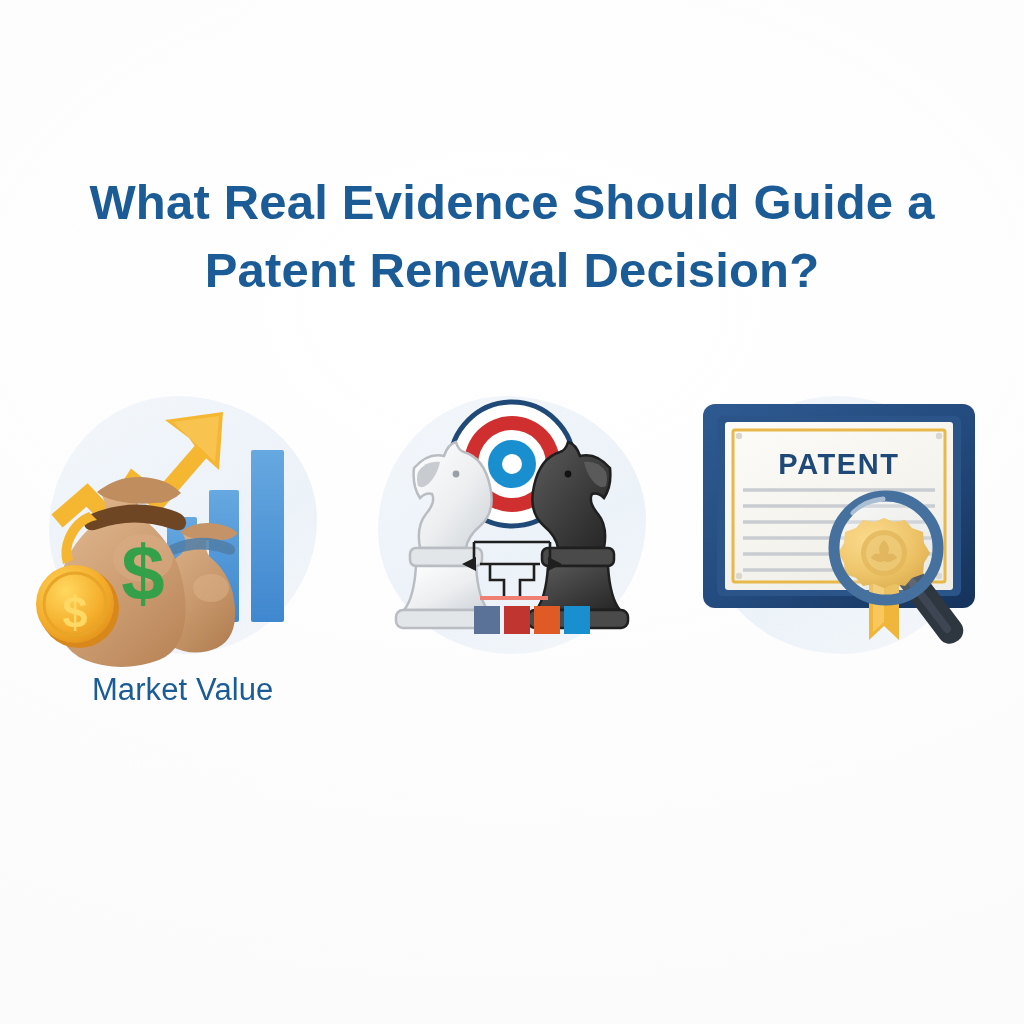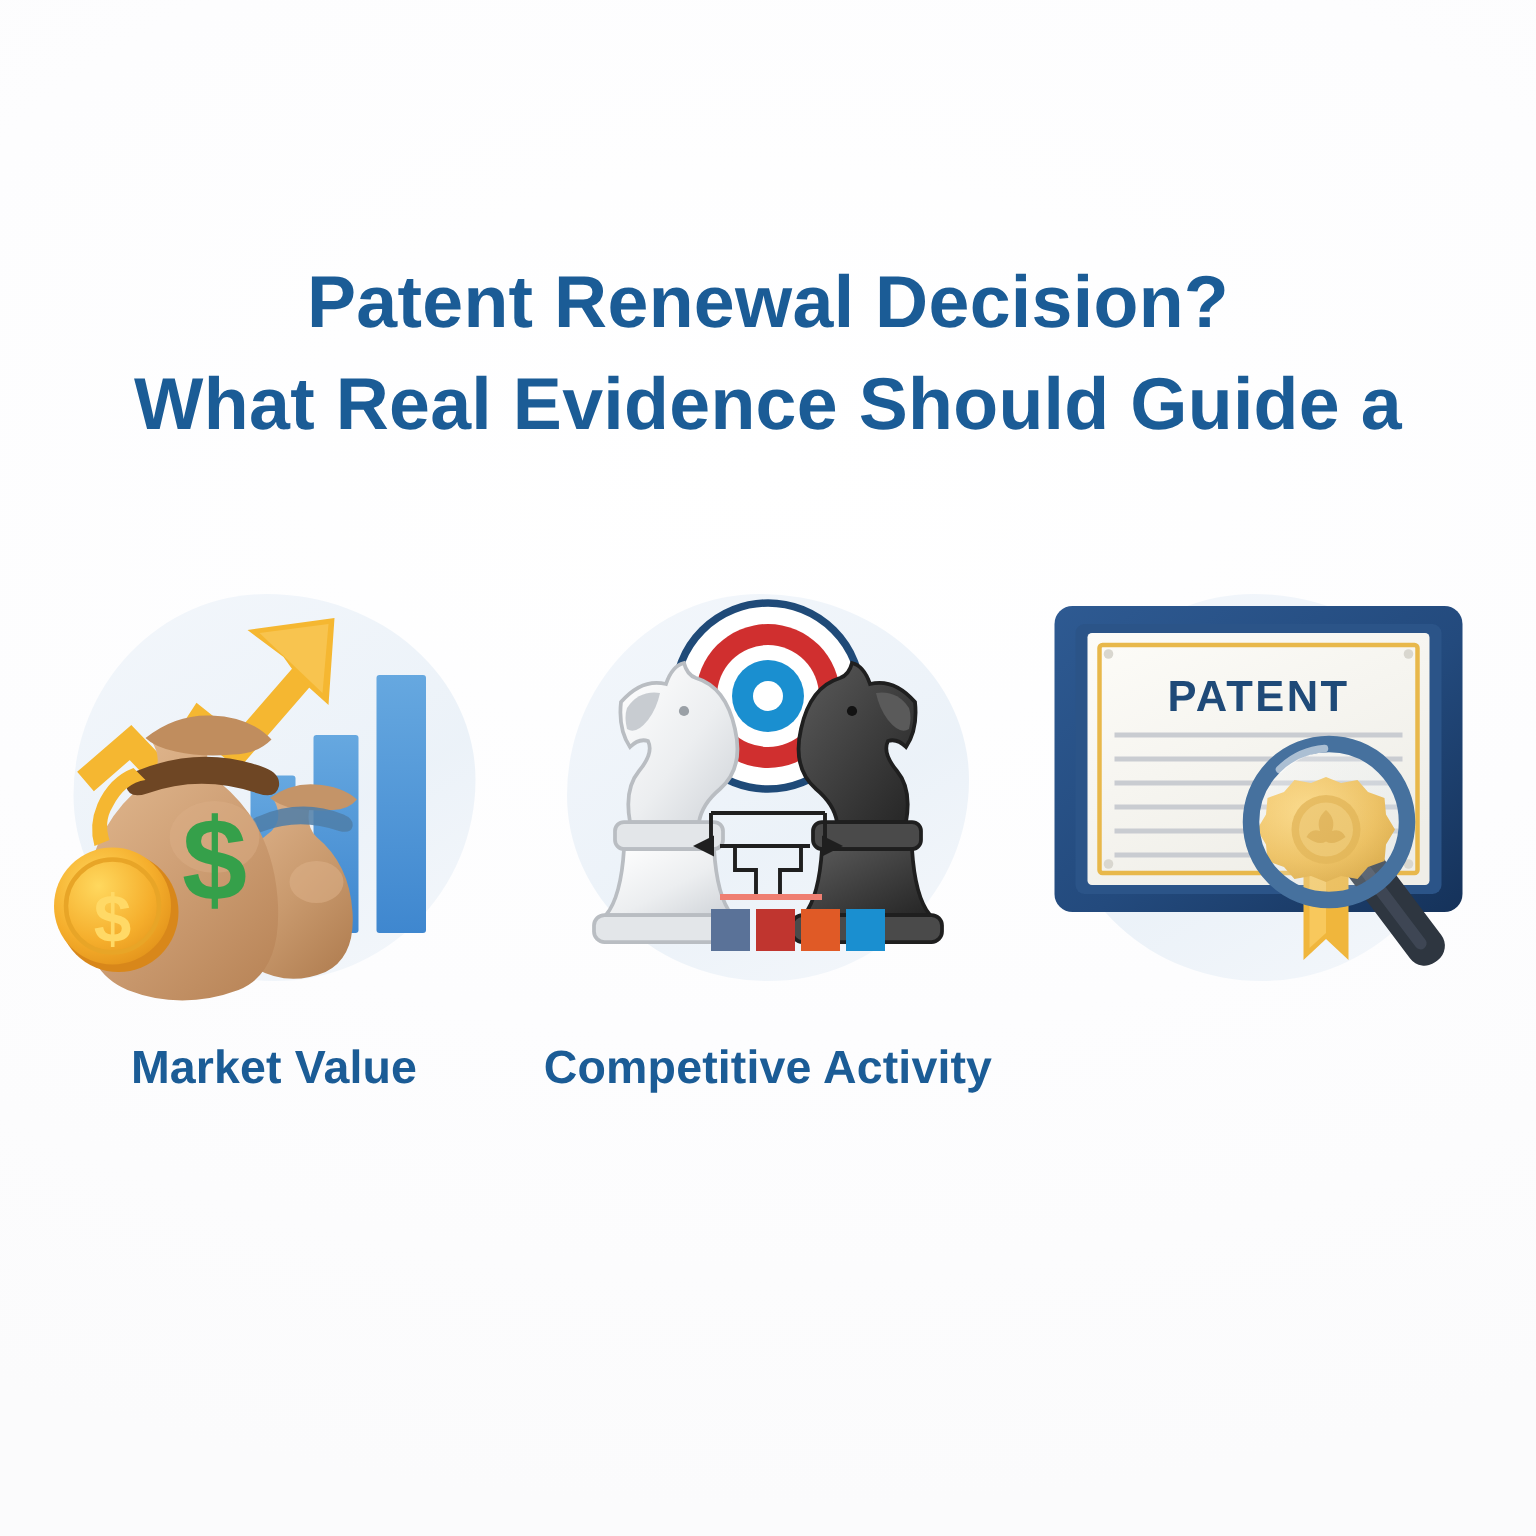--- a/index.html
+++ b/index.html
@@ -73,37 +73,36 @@
     transform: translateX(-50%);
     width: 268px;
     height: 258px;
     border-radius: 48% 52% 50% 50% / 52% 48% 52% 48%;
     background: linear-gradient(150deg, #f2f6fb 0%, #eaf1f8 60%, #f4f7fb 100%);
     opacity: .92;
   }
   .art-svg { position: absolute; inset: 0; }
 
   .caption {
-    margin-top: 22px;
     color: #1b5c96;
     font-size: 31px;
-    font-weight: 700;
+    font-weight: 400;
     letter-spacing: 0.1px;
     white-space: nowrap;
     text-align: right;
   }
 </style>
 </head>
 <body>
 
 <div id="infographic">
 
   <div class="title-block">
+    <span class="title-line">What Real Evidence Should Guide a</span>
     <span class="title-line">Patent Renewal Decision?</span>
-    <span class="title-line">What Real Evidence Should Guide a</span>
   </div>
 
   <div class="columns">
 
     <div class="column">
       <div class="art-wrap">
         <div class="blob"></div>
         <svg class="art-svg" viewBox="0 0 320 290">
           <defs>
             <linearGradient id="barG" x1="0" y1="0" x2="0" y2="1">
@@ -224,21 +223,20 @@
           </g>
 
           <g>
             <rect x="122" y="224" width="26" height="28" fill="#5a7298"></rect>
             <rect x="152" y="224" width="26" height="28" fill="#c0352f"></rect>
             <rect x="182" y="224" width="26" height="28" fill="#e05a26"></rect>
             <rect x="212" y="224" width="26" height="28" fill="#1a8fd0"></rect>
           </g>
         </svg>
       </div>
-      <div class="caption">Competitive Activity</div>
     </div>
 
     <div class="column">
       <div class="art-wrap">
         <div class="blob"></div>
         <svg class="art-svg" viewBox="0 0 320 290">
           <defs>
             <linearGradient id="frameG" x1="0" y1="0" x2="1" y2="1">
               <stop offset="0%" stop-color="#2e5a92"></stop>
               <stop offset="55%" stop-color="#234a7d"></stop>

